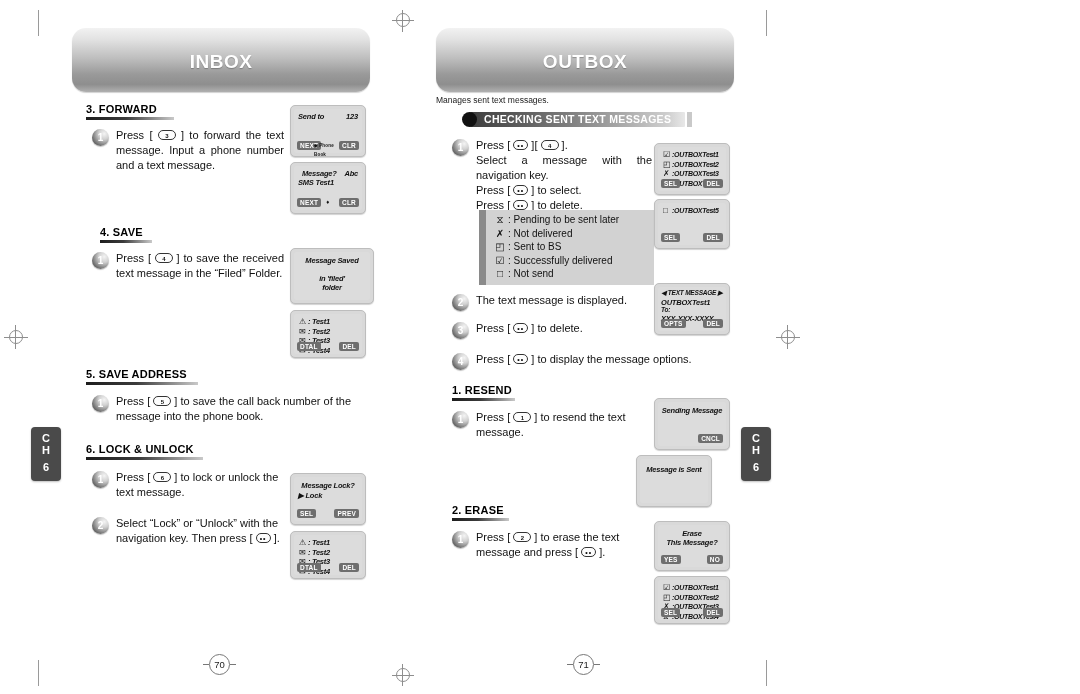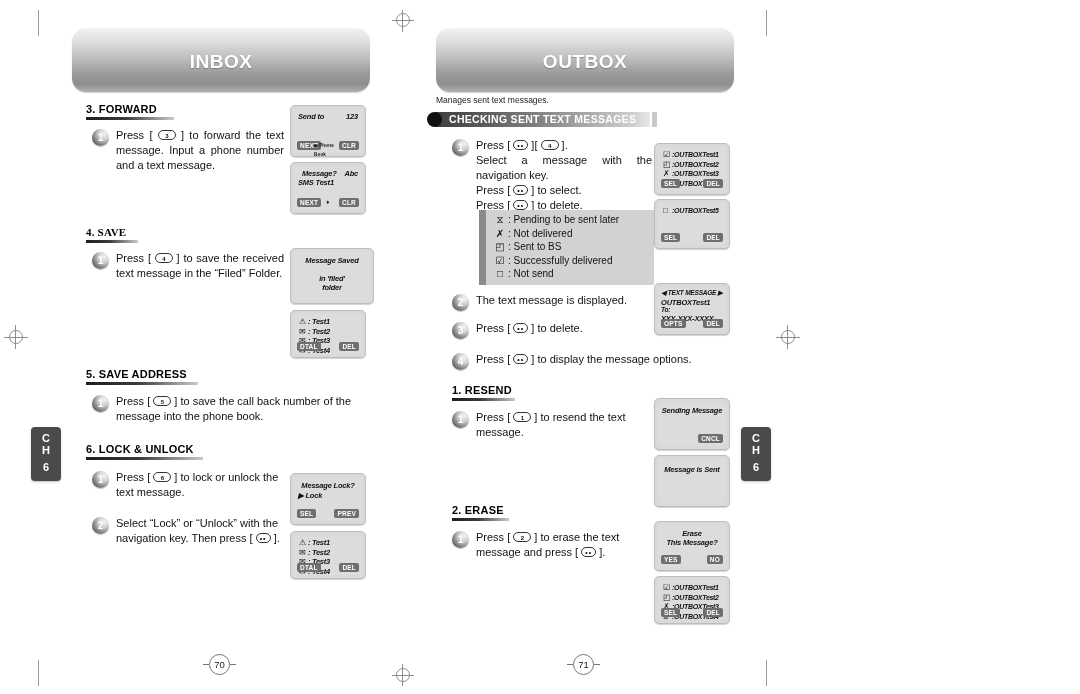--- a/index.html
+++ b/index.html
@@ -356,21 +356,21 @@
   <div class="lcd-inner">
     <div class="lcd-text" style="left:8px;top:3px;">Message?</div>
     <div class="lcd-text" style="right:4px;top:3px;">Abc</div>
     <div class="lcd-text" style="left:4px;top:12px;">SMS Test1</div>
     <div class="softkey left">NEXT</div>
     <div class="softkey mid" style="font-size:6px;">♦</div>
     <div class="softkey right">CLR</div>
   </div>
 </div>
 
-<div class="sub-head" style="left:86px;top:226px;width:52px;font-family:Liberation Serif, serif;">
+<div class="sub-head" style="left:100px;top:226px;width:52px;">
   <span>4. SAVE</span>
 </div>
 
 <div class="step" style="left:92px;top:251px;width:192px;">
   <div class="step-bullet">1</div>
   <div class="step-body justify">
     <span>Press [</span>
     <span class="key">4</span>
     <span>] to save the received text message in the “Filed” Folder.</span>
   </div>
@@ -465,21 +465,21 @@
   <div class="pagenum">70</div>
   <div class="pagenum-dash"></div>
 </div>
 
 <div class="section-header hdr-right">
   <span class="title">OUTBOX</span>
 </div>
 
 <div class="intro-line" style="left:436px;top:95px;">Manages sent text messages.</div>
 
-<div class="topic-banner" style="left:427px;top:111px;">
+<div class="topic-banner" style="left:462px;top:111px;">
   <div class="topic-dot"></div>
   <div class="topic-bar">
     <span class="label">CHECKING SENT TEXT MESSAGES</span>
   </div>
   <div class="topic-tail"></div>
 </div>
 
 <div class="step" style="left:452px;top:138px;width:200px;">
   <div class="step-bullet">1</div>
   <div class="step-body" style="width:186px;">
@@ -601,21 +601,21 @@
   </div>
 </div>
 
 <div class="lcd" style="left:654px;top:398px;width:76px;height:52px;">
   <div class="lcd-inner">
     <div class="lcd-text lcd-center" style="top:4px;">Sending Message</div>
     <div class="softkey right">CNCL</div>
   </div>
 </div>
 
-<div class="lcd" style="left:654px;top:455px;width:76px;height:52px;">
+<div class="lcd" style="left:636px;top:455px;width:76px;height:52px;">
   <div class="lcd-inner">
     <div class="lcd-text lcd-center" style="top:6px;">Message is Sent</div>
   </div>
 </div>
 
 <div class="sub-head" style="left:452px;top:504px;width:57px;">
   <span>2. ERASE</span>
 </div>
 
 <div class="step" style="left:452px;top:530px;width:190px;">

